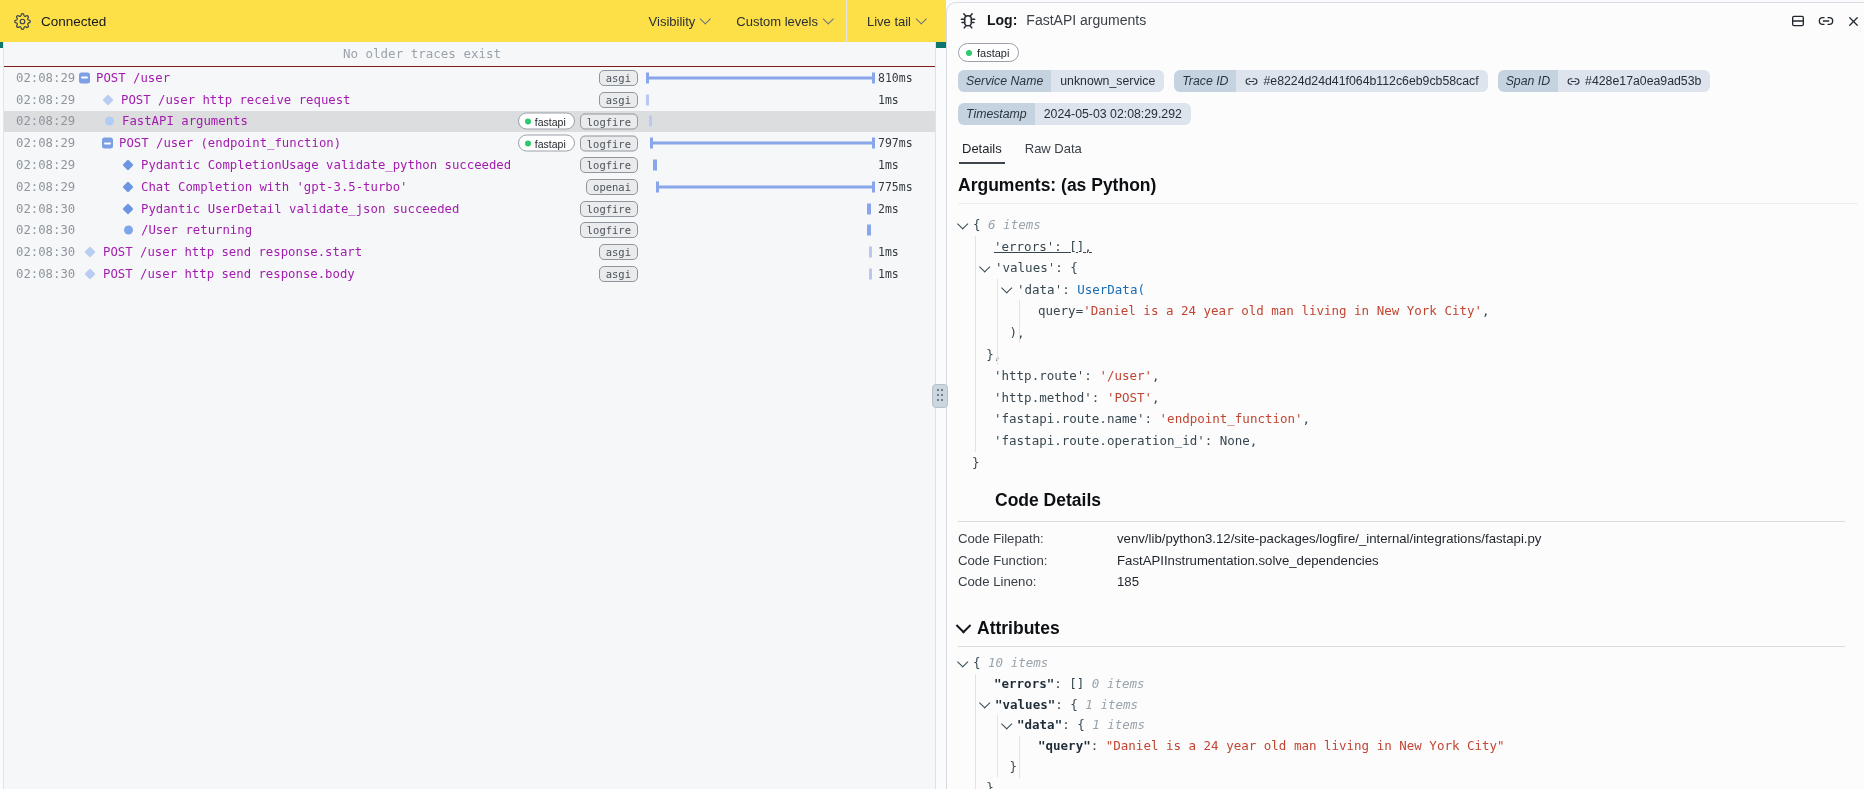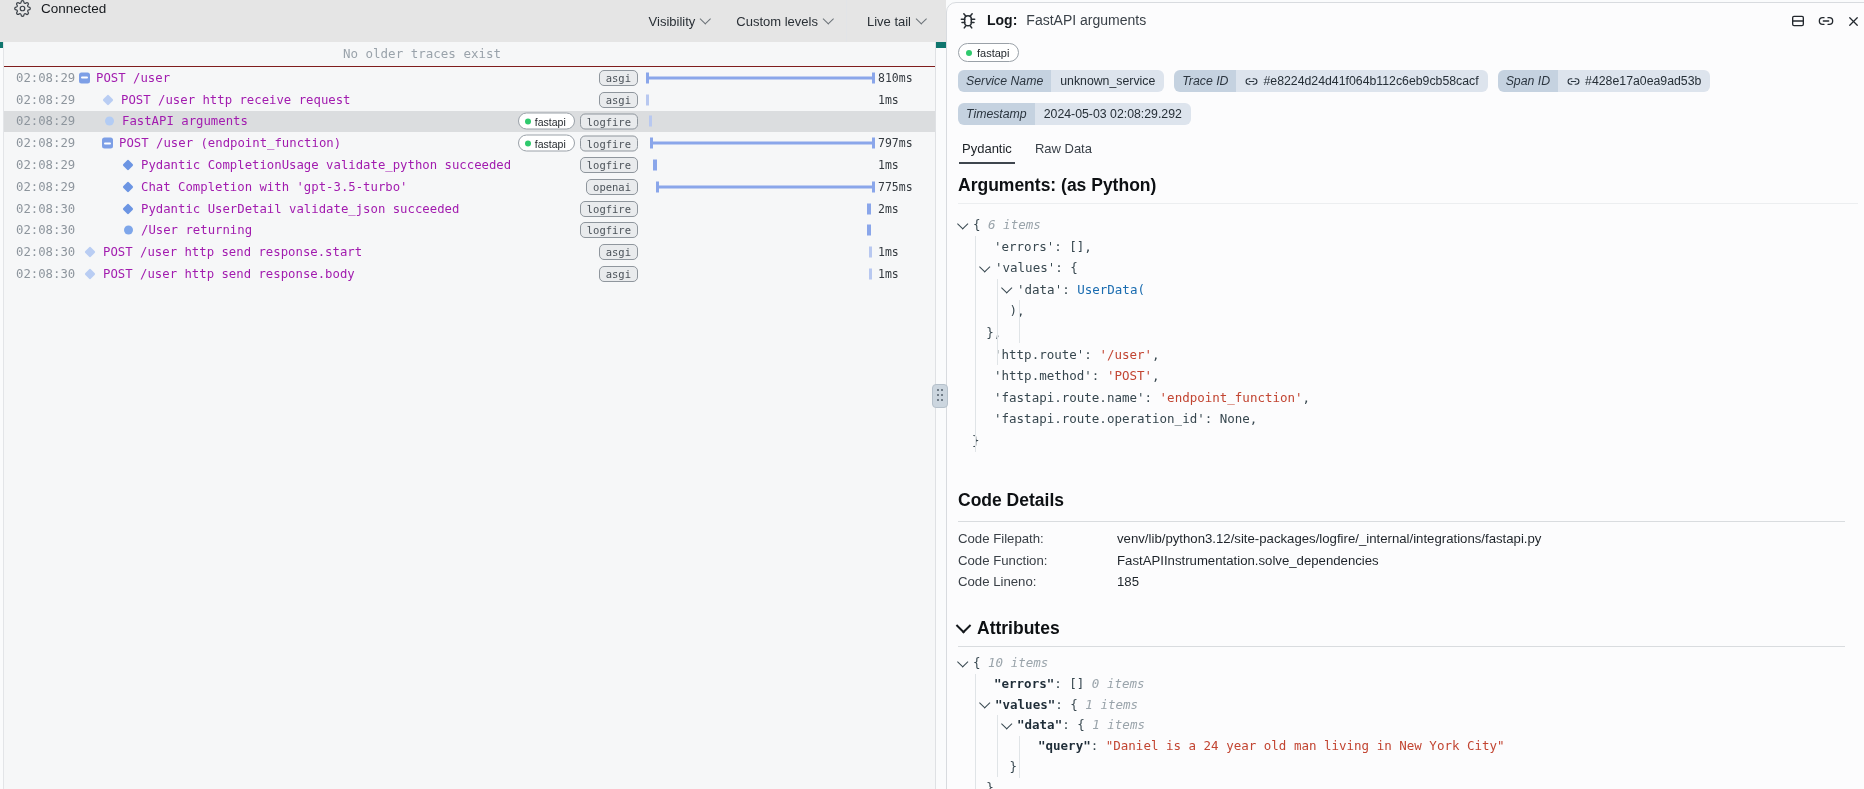--- a/index.html
+++ b/index.html
@@ -2,22 +2,22 @@
 <html><head>
 <meta charset="utf-8">
 <style>
   html,body{margin:0;padding:0;}
   body{
     width:1864px;height:789px;position:relative;overflow:hidden;
     background:#fafbfc;font-family:"Liberation Sans",sans-serif;
     -webkit-font-smoothing:antialiased;
   }
   
-  .topbar{position:absolute;left:0;top:0;width:946px;height:42px;background:#e5e5e5;
-    border-bottom:6px solid #0f766e;display:flex;align-items:flex-start;}
+  .topbar{position:absolute;left:0;top:0;width:946px;height:42px;background:#fde047;
+    border-bottom:6px solid #0f766e;display:flex;align-items:center;}
   .status{display:flex;align-items:center;gap:10px;margin-left:14px;color:#16191d;font-size:13.5px;}
   .topbar-right{margin-left:auto;display:flex;align-items:center;height:100%;}
   .tb-item{font-size:13px;color:#2a3036;display:flex;gap:7px;align-items:center;padding:0 13px;height:100%;cursor:default;}
   .tb-sep{width:1px;height:100%;background:#e2e4e7;}
   .caret-sm{width:7px;height:7px;border-left:1.4px solid #6b7278;border-bottom:1.4px solid #6b7278;
     transform:rotate(-45deg) translate(1px,-2px);display:inline-block;}
   
   .tracelist{position:absolute;left:3px;top:42px;width:931px;bottom:0;background:#f6f7f8;
     border-left:1px solid #e3e5e8;border-right:1px solid #dfe1e4;}
   .notice{height:24px;line-height:24px;text-align:center;padding-right:95px;color:#9aa3ab;
@@ -71,21 +71,21 @@
   .d-tag .dot{width:6px;height:6px;border-radius:50%;background:#2fca6d;}
   .d-meta{position:absolute;left:11px;display:flex;gap:10px;}
   .d-meta1{top:67px;} .d-meta2{top:100px;}
   .chip{display:flex;font-size:12.3px;border-radius:6px;overflow:hidden;height:22px;line-height:22px;}
   .chip-label{background:#c5d2e0;color:#2c3640;font-style:italic;padding:0 8px;}
   .chip-value{background:#dde4ed;color:#262f37;padding:0 9px;display:flex;align-items:center;gap:5px;}
   .d-tabs{position:absolute;left:12px;top:138px;display:flex;gap:17px;}
   .tab{font-size:13px;color:#3a4149;padding:0 3px 6px 3px;cursor:pointer;}
   .tab.active{color:#1c2126;border-bottom:2px solid #3f464e;}
   .d-h1{position:absolute;left:11px;font-size:17.5px;font-weight:bold;color:#0d1013;}
-  .h-args{top:172px;} .h-code{top:487px;}
+  .h-args{top:172px;} .h-code{top:487px;margin-left:37px;}
   .h-attr{top:615px;display:flex;align-items:center;gap:8px;}
   .caret-lg{width:9px;height:9px;border-left:2px solid #14181c;border-bottom:2px solid #14181c;
     transform:rotate(-45deg) translate(2px,-2px);display:inline-block;}
   .d-hr{position:absolute;left:11px;width:887px;height:1px;background:#d9dcdf;}
   .hr-code{top:518px;} .hr-attr{top:643px;}
   .codeblock{position:absolute;left:11px;width:900px;}
   .code-python{top:200px;border-top:1px solid #eceef0;padding-top:10px;}
   .code-attrs{top:650px;}
   .code-line{height:21.6px;line-height:21.6px;white-space:pre;
     font-family:"DejaVu Sans Mono",monospace;font-size:12.5px;color:#37474f;}
@@ -313,33 +313,34 @@
     </div>
   <div class="d-meta d-meta2">
       <span class="chip">
         <span class="chip-label">Timestamp</span>
         <span class="chip-value">
           <span>2024-05-03 02:08:29.292</span>
         </span>
       </span>
     </div>
   <div class="d-tabs">
-      <span class="tab active">Pydantic</span>
+      <span class="tab active">Details</span>
       <span class="tab">Raw Data</span>
     </div>
 
   <div class="d-h1 h-args">Arguments: (as Python)</div>
   <div class="codeblock code-python" style="position:absolute;">
     <div class="guide" style="left:17px;top:32px;height:216px;"></div>
     <div class="guide" style="left:39px;top:75px;height:86px;"></div>
     <div class="guide" style="left:61px;top:96px;height:43px;"></div>
   <div class="code-line" style="padding-left: 14px;"><span class="chev"></span><span class="tk-p">{ </span><span class="tk-i">6 items</span></div>
-      <div class="code-line" style="padding-left: 36px;"><span class="tk-k">'errors'</span><span class="tk-p">: [],</span></div>
+      <div class="code-line" style="padding-left: 36px; text-decoration: underline;"><span class="tk-k">'errors'</span><span class="tk-p">: [],</span></div>
       <div class="code-line" style="padding-left: 36px;"><span class="chev"></span><span class="tk-k">'values'</span><span class="tk-p">: {</span></div>
       <div class="code-line" style="padding-left: 58px;"><span class="chev"></span><span class="tk-k">'data'</span><span class="tk-p">: </span><span class="tk-c">UserData(</span></div>
+      <div class="code-line" style="padding-left: 80px;"><span class="tk-p">query=</span><span class="tk-s">'Daniel is a 24 year old man living in New York City'</span><span class="tk-p">,</span></div>
       <div class="code-line" style="padding-left: 51.4px;"><span class="tk-p">),</span></div>
       <div class="code-line" style="padding-left: 28.3px;"><span class="tk-p">},</span></div>
       <div class="code-line" style="padding-left: 36px;"><span class="tk-k">'http.route'</span><span class="tk-p">: </span><span class="tk-s">'/user'</span><span class="tk-p">,</span></div>
       <div class="code-line" style="padding-left: 36px;"><span class="tk-k">'http.method'</span><span class="tk-p">: </span><span class="tk-s">'POST'</span><span class="tk-p">,</span></div>
       <div class="code-line" style="padding-left: 36px;"><span class="tk-k">'fastapi.route.name'</span><span class="tk-p">: </span><span class="tk-s">'endpoint_function'</span><span class="tk-p">,</span></div>
       <div class="code-line" style="padding-left: 36px;"><span class="tk-k">'fastapi.route.operation_id'</span><span class="tk-p">: None,</span></div>
       <div class="code-line" style="padding-left: 14px;"><span class="tk-p">}</span></div>
     </div>
 
   <div class="d-h1 h-code">Code Details</div>

